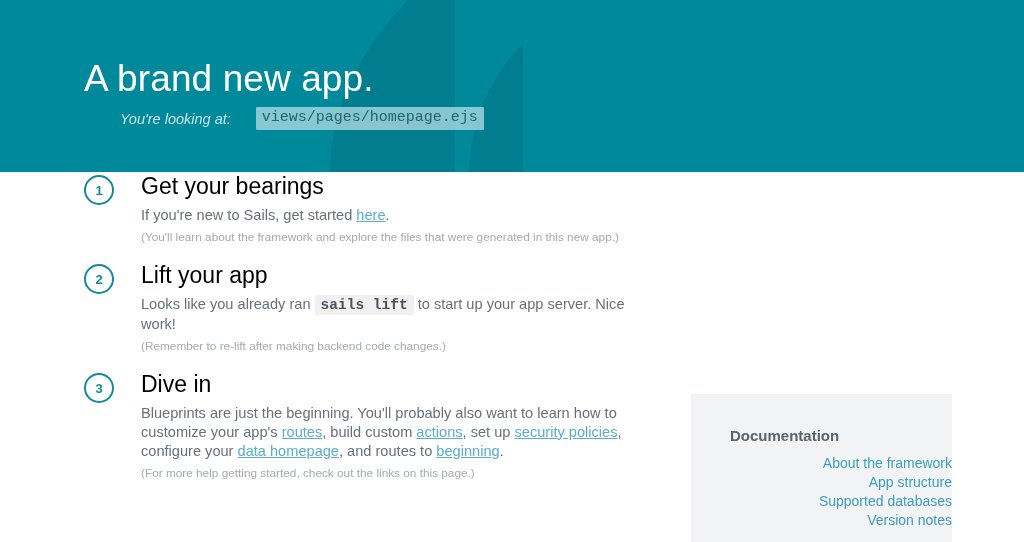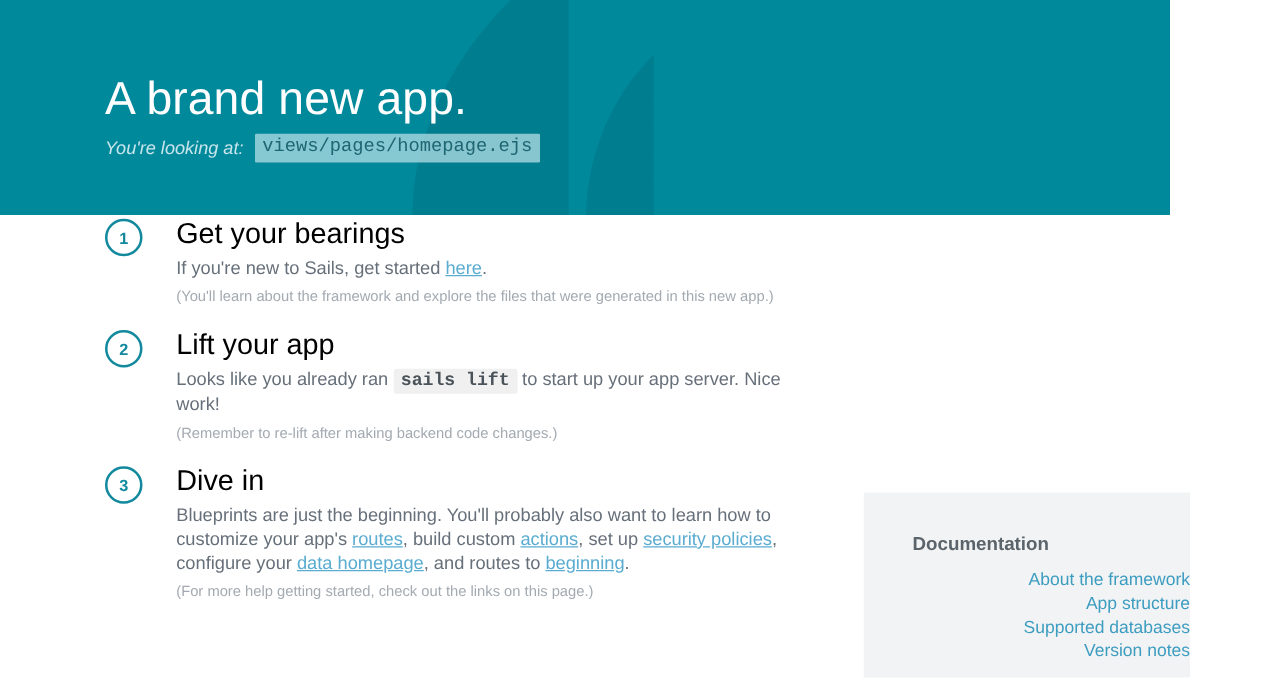--- a/index.html
+++ b/index.html
@@ -9,21 +9,21 @@
     height: 542px;
     background: #ffffff;
     font-family: "Liberation Sans", sans-serif;
     overflow: hidden;
     position: relative;
   }
 
   
   .masthead {
     position: relative;
-    width: 936px;
+    width: 1024px;
     height: 172px;
     background: #00889b;
     overflow: hidden;
   }
   .masthead-art {
     position: absolute;
     top: 0; left: 0;
     width: 1024px;
     height: 172px;
     pointer-events: none;
@@ -38,21 +38,22 @@
     font-size: 37px;
     line-height: 42px;
     font-weight: 300;
     color: #ffffff;
     letter-spacing: 0.1px;
   }
   .looking-row {
     margin-top: 7px;
     display: flex;
     align-items: center;
-    gap: 9px;
+    gap: 25px;
+    margin-left: 36px;
   }
   .looking-label {
     font-size: 14.5px;
     font-style: italic;
     color: #c7e6ec;
     font-weight: 400;
   }
   .file-chip {
     display: inline-block;
     background: rgba(205,235,240,0.66);

